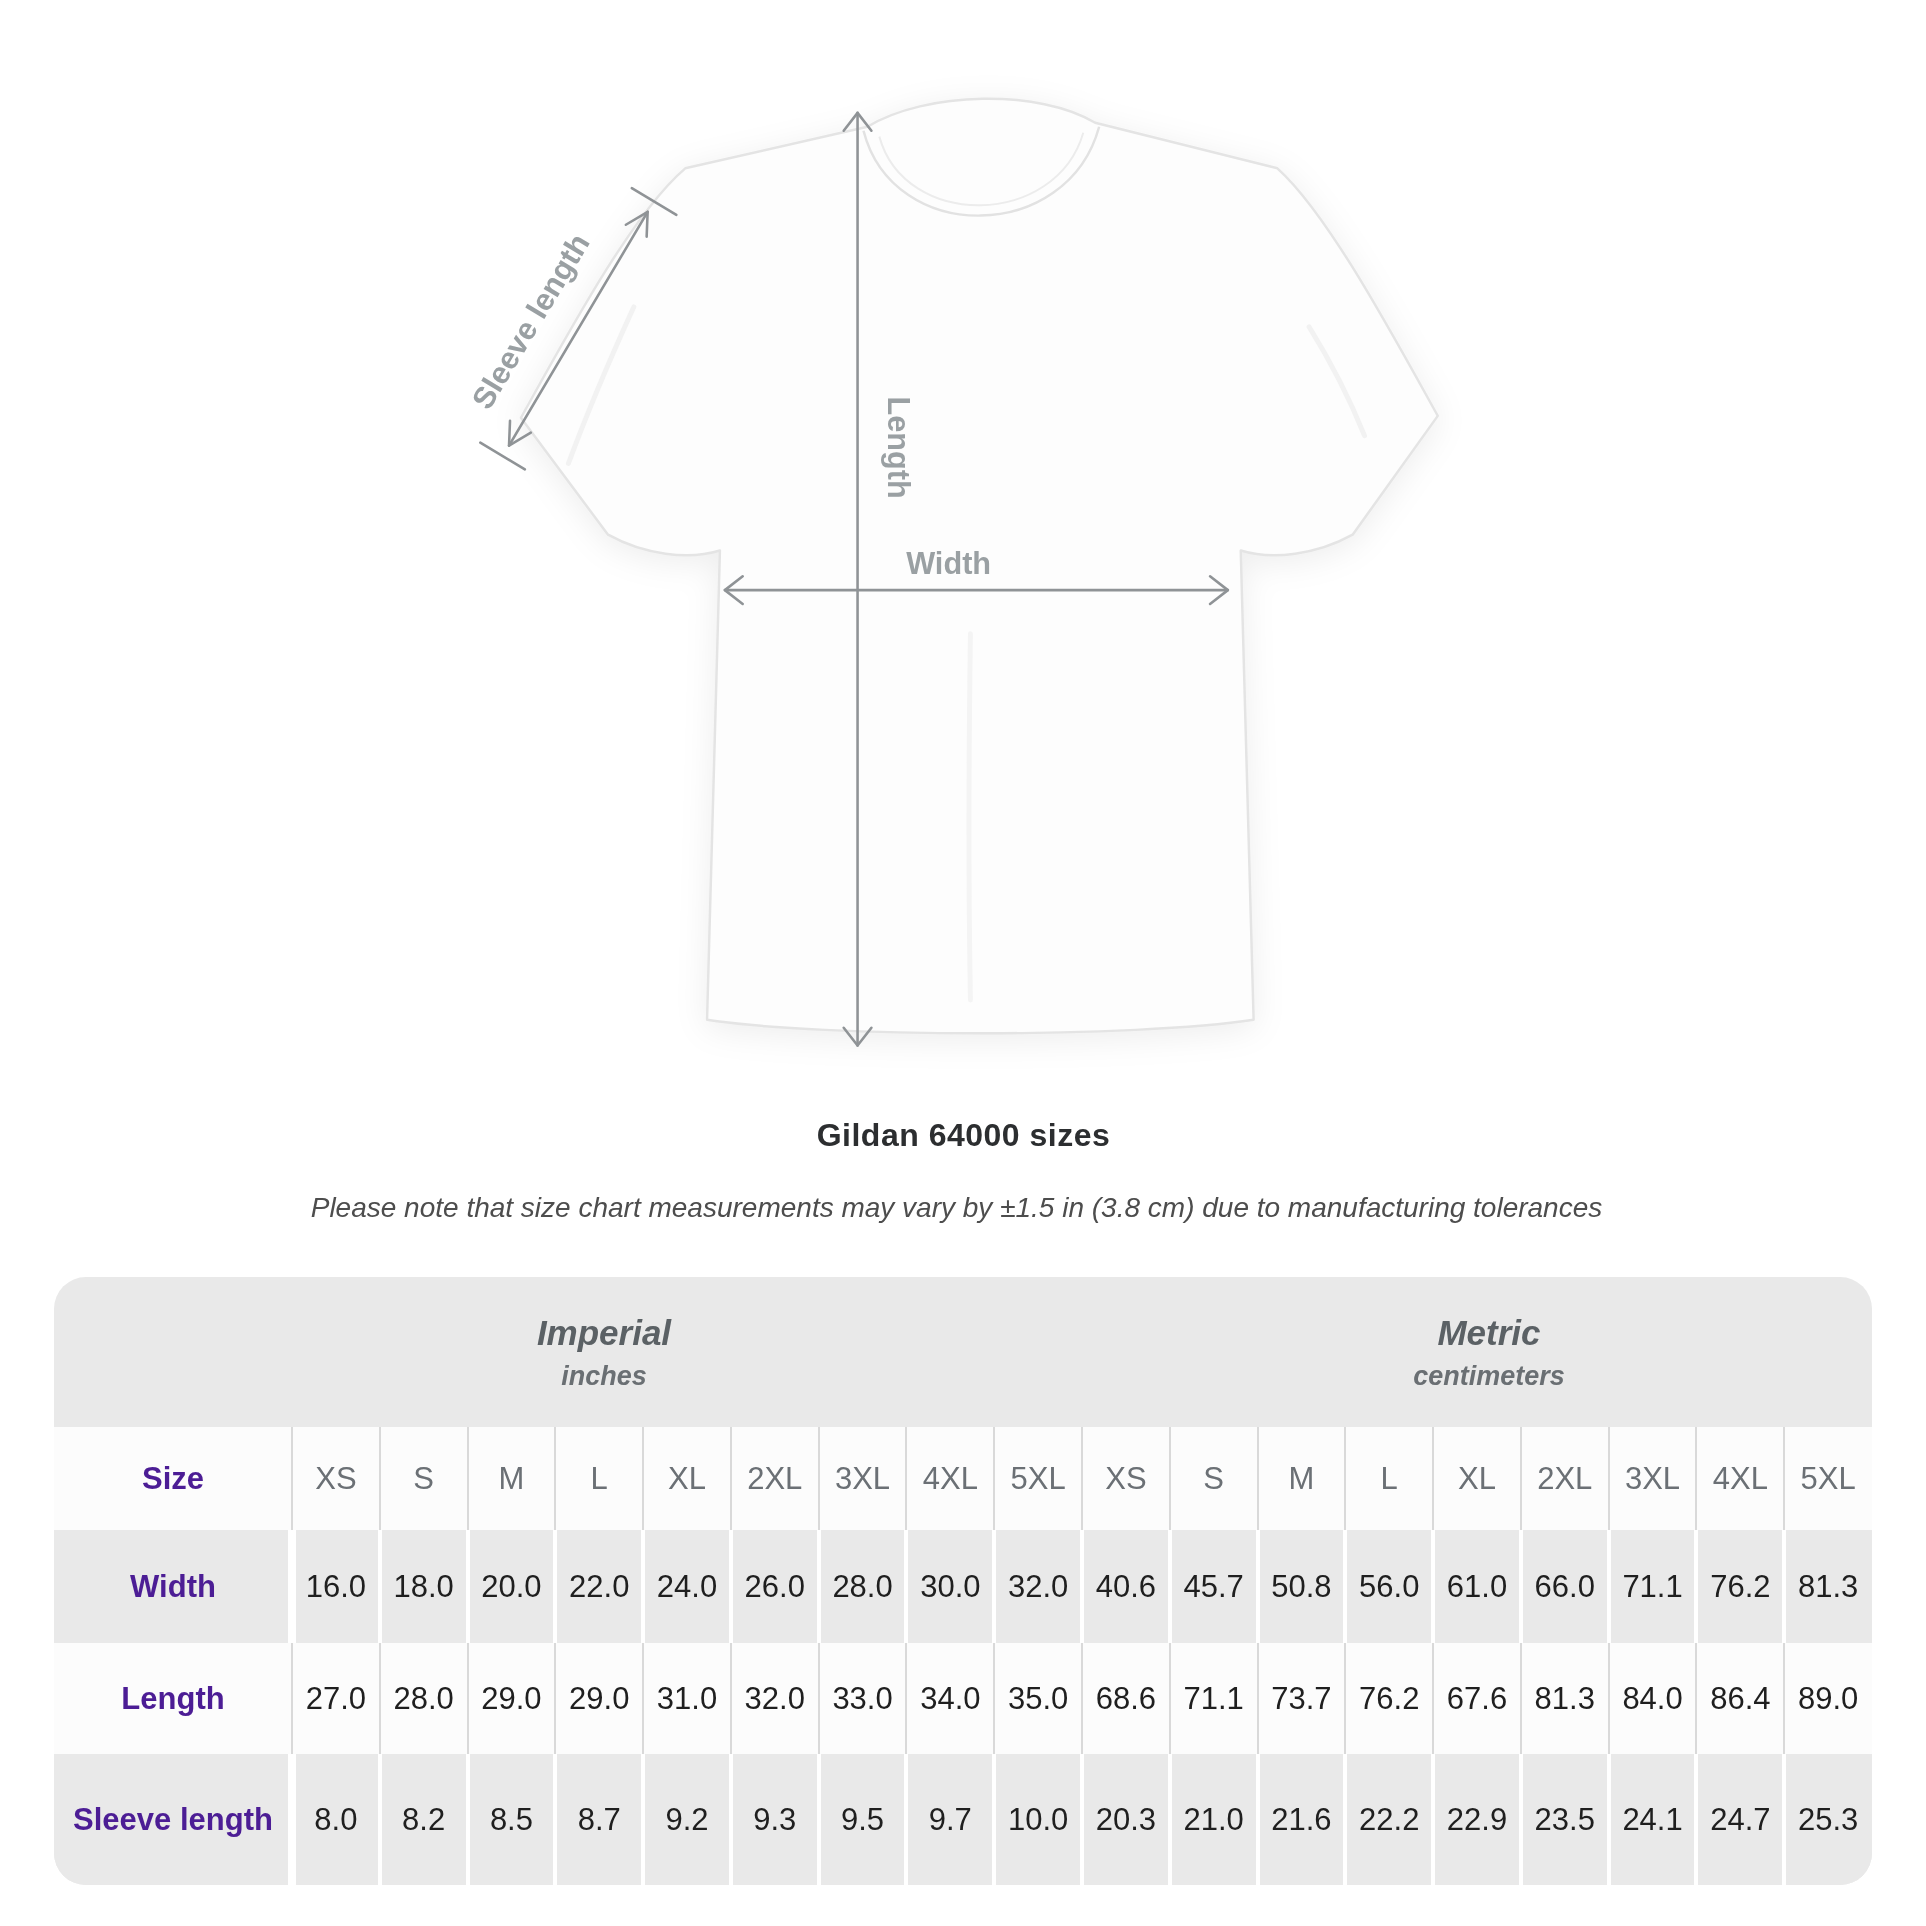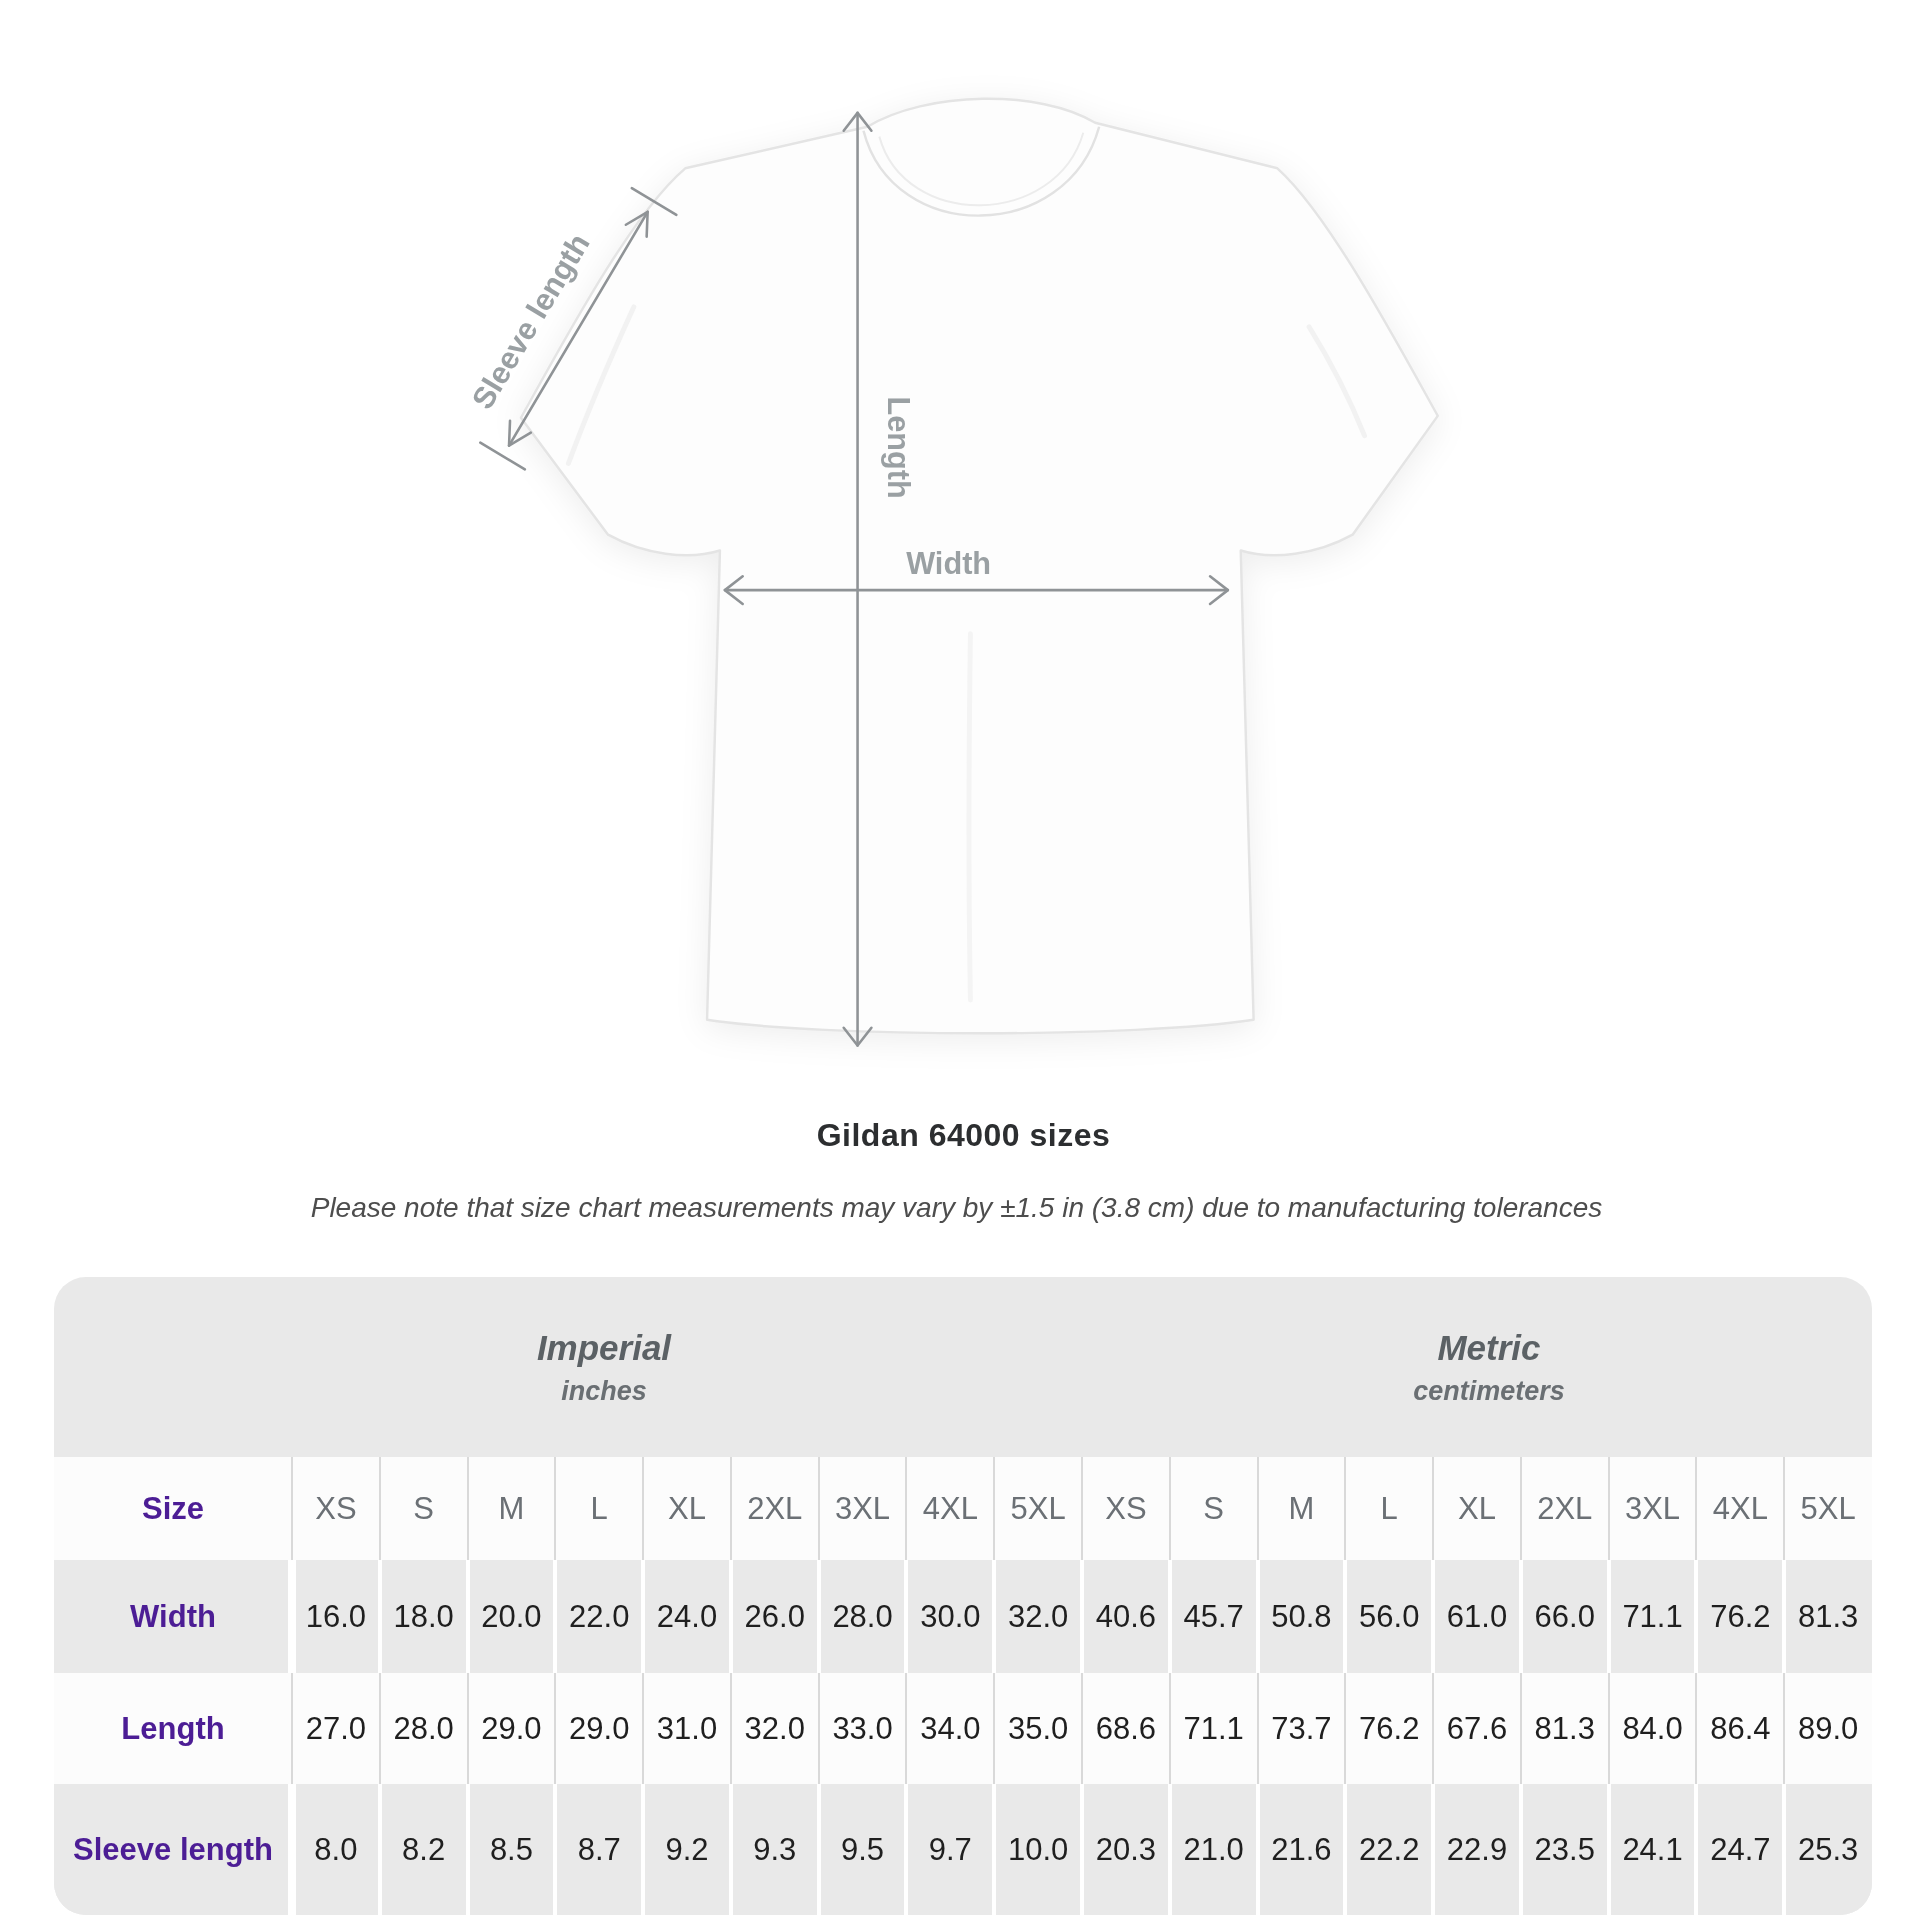--- a/index.html
+++ b/index.html
@@ -12,21 +12,21 @@
   
   .title{position:absolute;left:0;top:1117px;width:1927px;text-align:center;
          font-size:32px;font-weight:bold;color:#2c2e30;letter-spacing:0.5px;}
   .subtitle{position:absolute;left:0;top:1192px;width:1913px;text-align:center;
          font-size:28px;font-style:italic;color:#4d4d4d;}
 
   
   .size-table{position:absolute;left:54px;top:1277px;width:1818px;border-radius:32px;
               background:#e9e9e9;overflow:hidden;}
   .trow{display:grid;grid-template-columns:238px repeat(18,1fr);}
-  .band{height:180px;margin-left:48px;}
+  .band{height:150px;margin-left:48px;}
   .band .group{display:flex;flex-direction:column;justify-content:center;align-items:center;row-gap:8px;}
   .group-imperial{grid-column:1 / span 10;}
   .group-metric{grid-column:11 / span 9;gap:38px;}
   .group-name{font-size:35px;font-weight:bold;font-style:italic;color:#5b6165;}
   .group-unit{font-size:27px;font-style:italic;color:#6a6f73;font-weight:bold;}
 
   .sizes-row{height:103px;background:#fcfcfc;}
   .row-width{height:113px;background:#e9e9e9;}
   .row-length{height:111px;background:#fcfcfc;}
   .row-sleeve{height:131px;background:#e9e9e9;}

